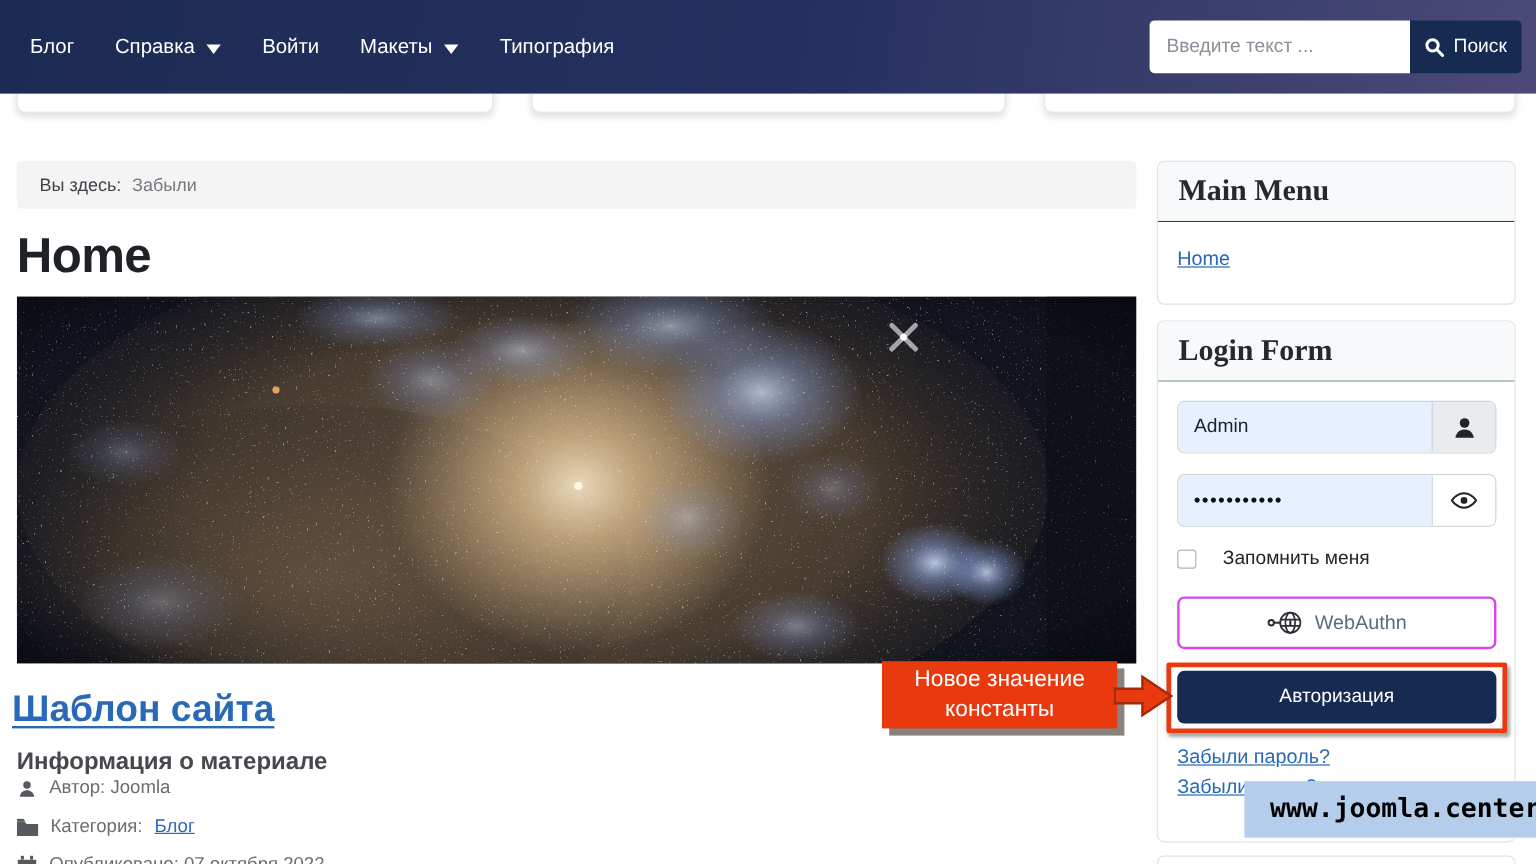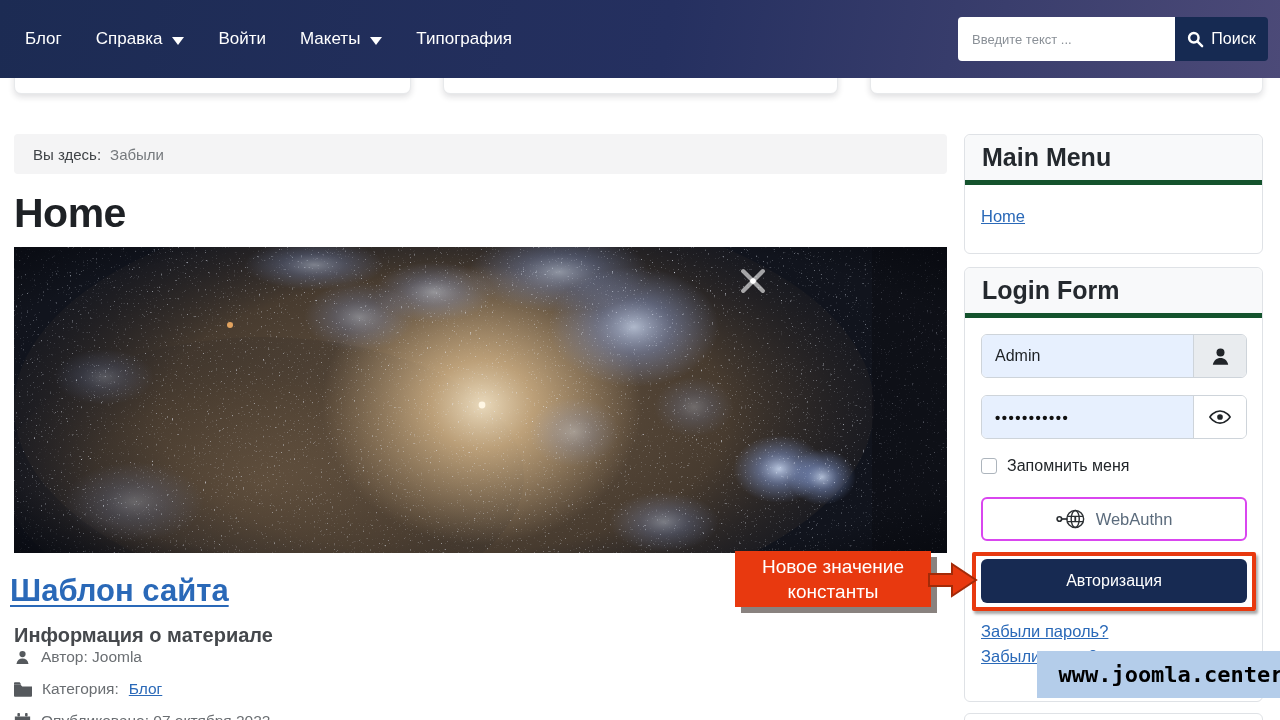--- a/index.html
+++ b/index.html
@@ -15,21 +15,21 @@
   .navbar { position:absolute; left:0; top:0; width:1280px; height:78px; z-index:3;
     background:linear-gradient(100deg,#1c2b53 0%,#253060 52%,#4c4a78 100%);
     display:flex; align-items:center; }
   .nav-items { display:flex; align-items:center; padding-left:25px; }
   .nav-item { display:flex; align-items:center; color:#fff; font-size:17px; padding:0 17px; cursor:pointer; text-decoration:none; }
   .nav-item:first-child { padding-left:0; }
   .caret { width:0; height:0; border-left:6.5px solid transparent; border-right:6.5px solid transparent;
     border-top:8px solid #fff; margin-left:10px; margin-top:3px; }
   .searchbox { position:absolute; right:12px; top:17px; height:44px; display:flex; }
   .search-input { width:217px; height:44px; border:none; outline:none; border-radius:4px 0 0 4px;
-    padding:0 14px; font-size:13px; color:#495057; font-family:"Liberation Sans",sans-serif; background:#fff; }
+    padding:0 14px; font-size:16px; color:#495057; font-family:"Liberation Sans",sans-serif; background:#fff; }
   .search-input::placeholder { color:#8a9097; }
   .search-btn { width:93px; height:44px; border:none; background:#162a52; color:#fff; font-size:16px;
     border-radius:0 4px 4px 0; display:flex; align-items:center; justify-content:center; gap:7px; cursor:pointer;
     font-family:"Liberation Sans",sans-serif; }
 
   
   .breadcrumb { position:absolute; left:14px; top:134px; width:933px; height:40px; background:#f4f4f5;
     border-radius:4px; display:flex; align-items:center; padding-left:19px; gap:9px; font-size:15px; z-index:2; }
   .bc-prefix { color:#3f4347; }
   .bc-current { color:#75797d; }
@@ -41,38 +41,38 @@
   
   .article-title { position:absolute; left:10px; top:573px; font-size:31px; font-weight:700; color:#2a69b8;
     text-decoration:underline; text-decoration-thickness:2px; text-underline-offset:4px; cursor:pointer; }
   .info-heading { position:absolute; left:14px; top:624px; font-size:20px; font-weight:700; color:#45484c; }
   .meta-row { position:absolute; left:14px; display:flex; align-items:center; gap:10px; font-size:15.5px; color:#6a6e72; }
   .meta-row svg { flex:0 0 auto; }
   .meta-link { color:#2a69b8; text-decoration:underline; cursor:pointer; }
 
   
   .card { position:absolute; left:964px; width:299px; background:#fff; border:1px solid #dfe2e6; border-radius:6px; z-index:2; }
-  .card-header { height:50px; background:#f8f9fa; border-bottom:5px solid #14532d; border-radius:6px 6px 0 0;
-    display:flex; align-items:center; padding:0 17px; font-size:25px; font-weight:700; color:#24292e; }
+  .card-header { height:50px; background:#f8f9fa; border-bottom:1px solid #14532d; border-radius:6px 6px 0 0;
+    display:flex; align-items:center; padding:0 17px; font-size:25px; font-weight:700; color:#24292e;font-family:Liberation Serif, serif; }
   .card-mainmenu { top:134px; height:120px; }
   .card-login { top:267px; height:435px; }
   .card-stub { top:713px; height:40px; }
   .menu-link { position:absolute; left:981px; top:207px; font-size:16.5px; color:#2a69b8; text-decoration:underline; cursor:pointer; z-index:2; }
 
   
   .igroup { position:absolute; left:981px; width:266px; height:44px; display:flex; border:1px solid #ced4da;
     border-radius:6px; overflow:hidden; z-index:2; background:#fff; }
   .g-user { top:334px; } .g-pass { top:395px; }
   .igroup input { flex:1; min-width:0; border:none; outline:none; background:#e7f0fe; padding:0 13px;
     font-size:16px; color:#1d2125; font-family:"Liberation Sans",sans-serif; }
   .g-pass input { font-size:15px; font-weight:700; letter-spacing:1.5px; color:#111; }
   .addon { width:53px; display:flex; align-items:center; justify-content:center; border-left:1px solid #ced4da; }
   .addon-user { background:#e9ecef; }
   .addon-eye { background:#fff; border:none; border-left:1px solid #ced4da; cursor:pointer; }
-  .remember { position:absolute; left:981px; top:457px; display:flex; align-items:center; gap:10px;
+  .remember { position:absolute; left:981px; top:457px; display:flex; align-items:center; gap:22px;
     font-size:16px; color:#212529; z-index:2; }
   .remember input { appearance:none; width:16px; height:16px; border:1px solid #adb5bd; border-radius:3px; background:#fff; cursor:pointer; }
   .btn-webauthn { position:absolute; left:981px; top:497px; width:266px; height:44px; background:#fff;
     border:2px solid #d946ef; border-radius:6px; display:flex; align-items:center; justify-content:center; gap:10px;
     font-size:16.5px; color:#5b6b7c; cursor:pointer; z-index:2; font-family:"Liberation Sans",sans-serif; }
   .btn-submit { position:absolute; left:981px; top:559px; width:266px; height:44px; background:#172a52;
     border:none; border-radius:6px; color:#fff; font-size:16px; cursor:pointer; z-index:2; font-family:"Liberation Sans",sans-serif; }
   .forgot { position:absolute; left:981px; font-size:16.5px; color:#2a69b8; text-decoration:underline; cursor:pointer; z-index:2; }
   .f1 { top:622px; } .f2 { top:647px; }
 

